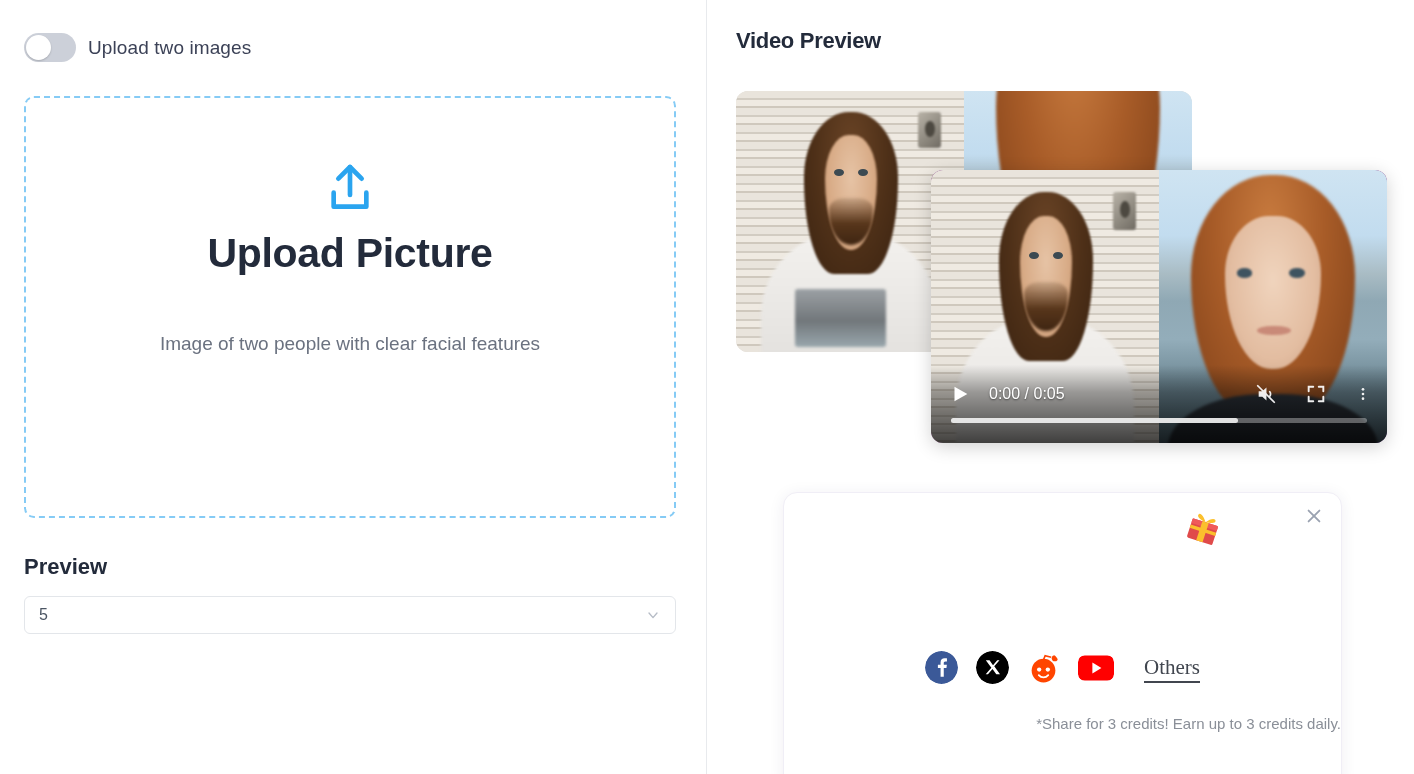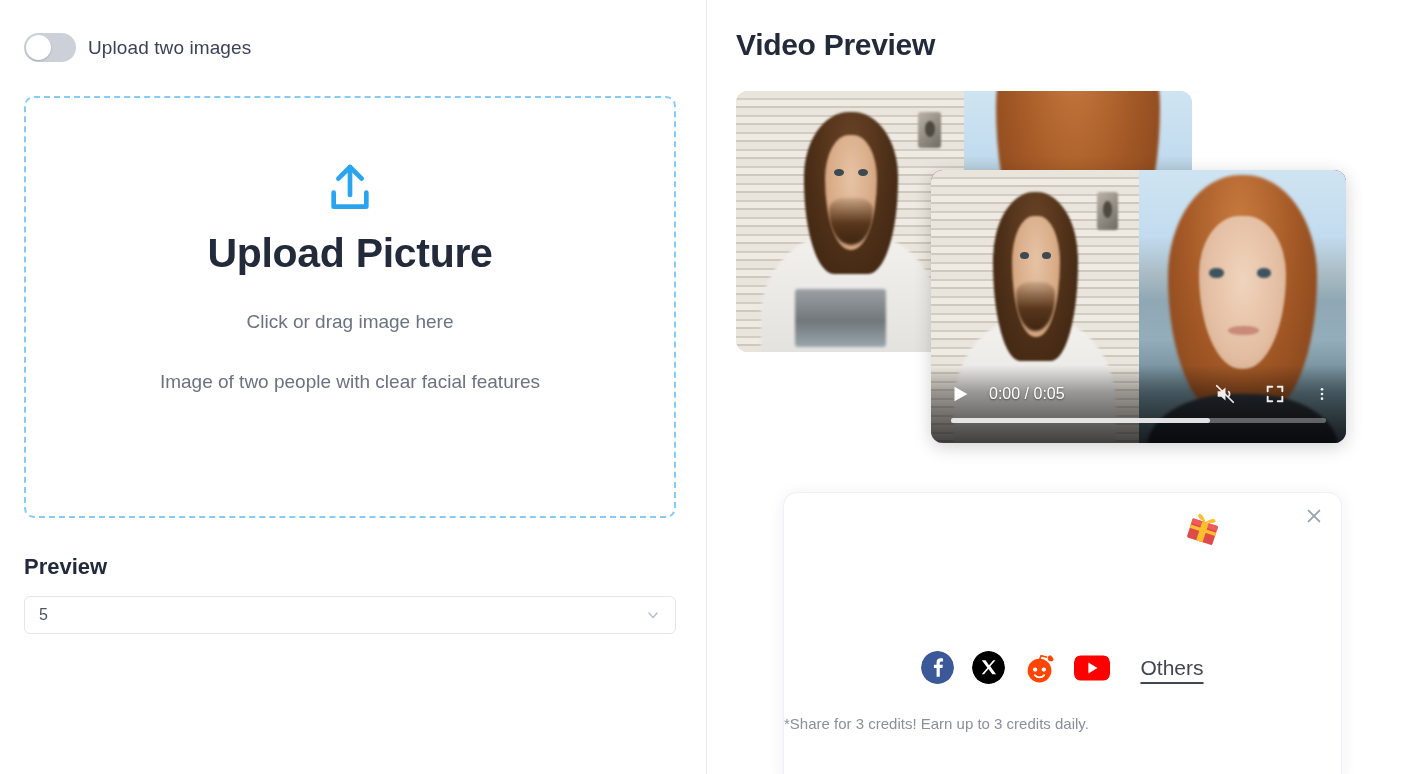--- a/index.html
+++ b/index.html
@@ -101,21 +101,21 @@
     font-weight: 700;
     color: #232b3b;
     letter-spacing: -0.3px;
   }
   .upload-sub1 {
     margin-top: 34px;
     font-size: 19px;
     color: #6b7280;
   }
   .upload-sub2 {
-    margin-top: 38px;
+    margin-top: 56px;
     font-size: 19px;
     color: #6b7280;
   }
 
   
   .duration-label {
     position: absolute;
     left: 24px;
     top: 554px;
     font-size: 22px;
@@ -172,21 +172,21 @@
     position: absolute;
     left: 707px; top: 0;
     width: 707px;
     height: 774px;
   }
 
   .preview-title {
     position: absolute;
     left: 29px;
     top: 28px;
-    font-size: 30px;
+    font-size: 22px;
     font-weight: 700;
     color: #232b3b;
     letter-spacing: -0.3px;
   }
 
   
   .pane-a {
     position: absolute;
     left: 29px;
     top: 91px;
@@ -195,21 +195,21 @@
     border-radius: 12px;
     overflow: hidden;
     background: #dcd8d2;
   }
 
   
   .pane-b {
     position: absolute;
     left: 224px;
     top: 170px;
-    width: 415px;
+    width: 456px;
     height: 273px;
     border-radius: 12px;
     overflow: hidden;
     background: #701a75;
     box-shadow: 0 4px 18px rgba(0,0,0,.18);
   }
 
   
   .scene {
     position: absolute;
@@ -495,20 +495,21 @@
     letter-spacing: -0.2px;
   }
   .socials {
     position: absolute;
     left: 0; right: 0;
     top: 158px;
     display: flex;
     align-items: center;
     justify-content: center;
     gap: 18px;
+    font-family: Liberation Serif, serif;
   }
   .soc {
     width: 33px;
     height: 33px;
     flex: none;
     cursor: pointer;
     border-radius: 50%;
     display: block;
   }
   .soc-yt {
@@ -526,21 +527,21 @@
     text-decoration: underline;
     text-underline-offset: 7px;
     text-decoration-thickness: 1.5px;
     cursor: pointer;
     white-space: nowrap;
   }
   .share-note {
     position: absolute;
     left: 0; right: 0;
     top: 222px;
-    text-align: left;
+    text-align: right;
     font-size: 15px;
     color: #8a8f98;
   }
 </style>
 </head>
 <body>
 
 <div id="app">
 
   <div class="divider"></div>
@@ -554,21 +555,20 @@
       <span class="toggle-label">Upload two images</span>
     </div>
 
     <div class="dropzone">
       <svg class="upload-icon" viewBox="0 0 24 24" fill="none" stroke="#2aa4ef" stroke-width="2" stroke-linecap="round" stroke-linejoin="round">
         <path d="M12 3 L12 15"></path>
         <path d="M7 8 L12 3 L17 8"></path>
         <path d="M5 14 L5 20 L19 20 L19 14"></path>
       </svg>
       <div class="upload-title">Upload Picture</div>
-      <div class="upload-sub1">Click or drag image here</div>
       <div class="upload-sub2">Image of two people with clear facial features</div>
     </div>
 
     <div class="duration-label">Preview</div>
 
     <div class="duration-select">
       <span class="duration-value">5</span>
       <svg class="chevron" viewBox="0 0 24 24" fill="none" stroke="currentColor" stroke-width="2" stroke-linecap="round" stroke-linejoin="round">
         <path d="M6 9 L12 16 L18 9"></path>
       </svg>

